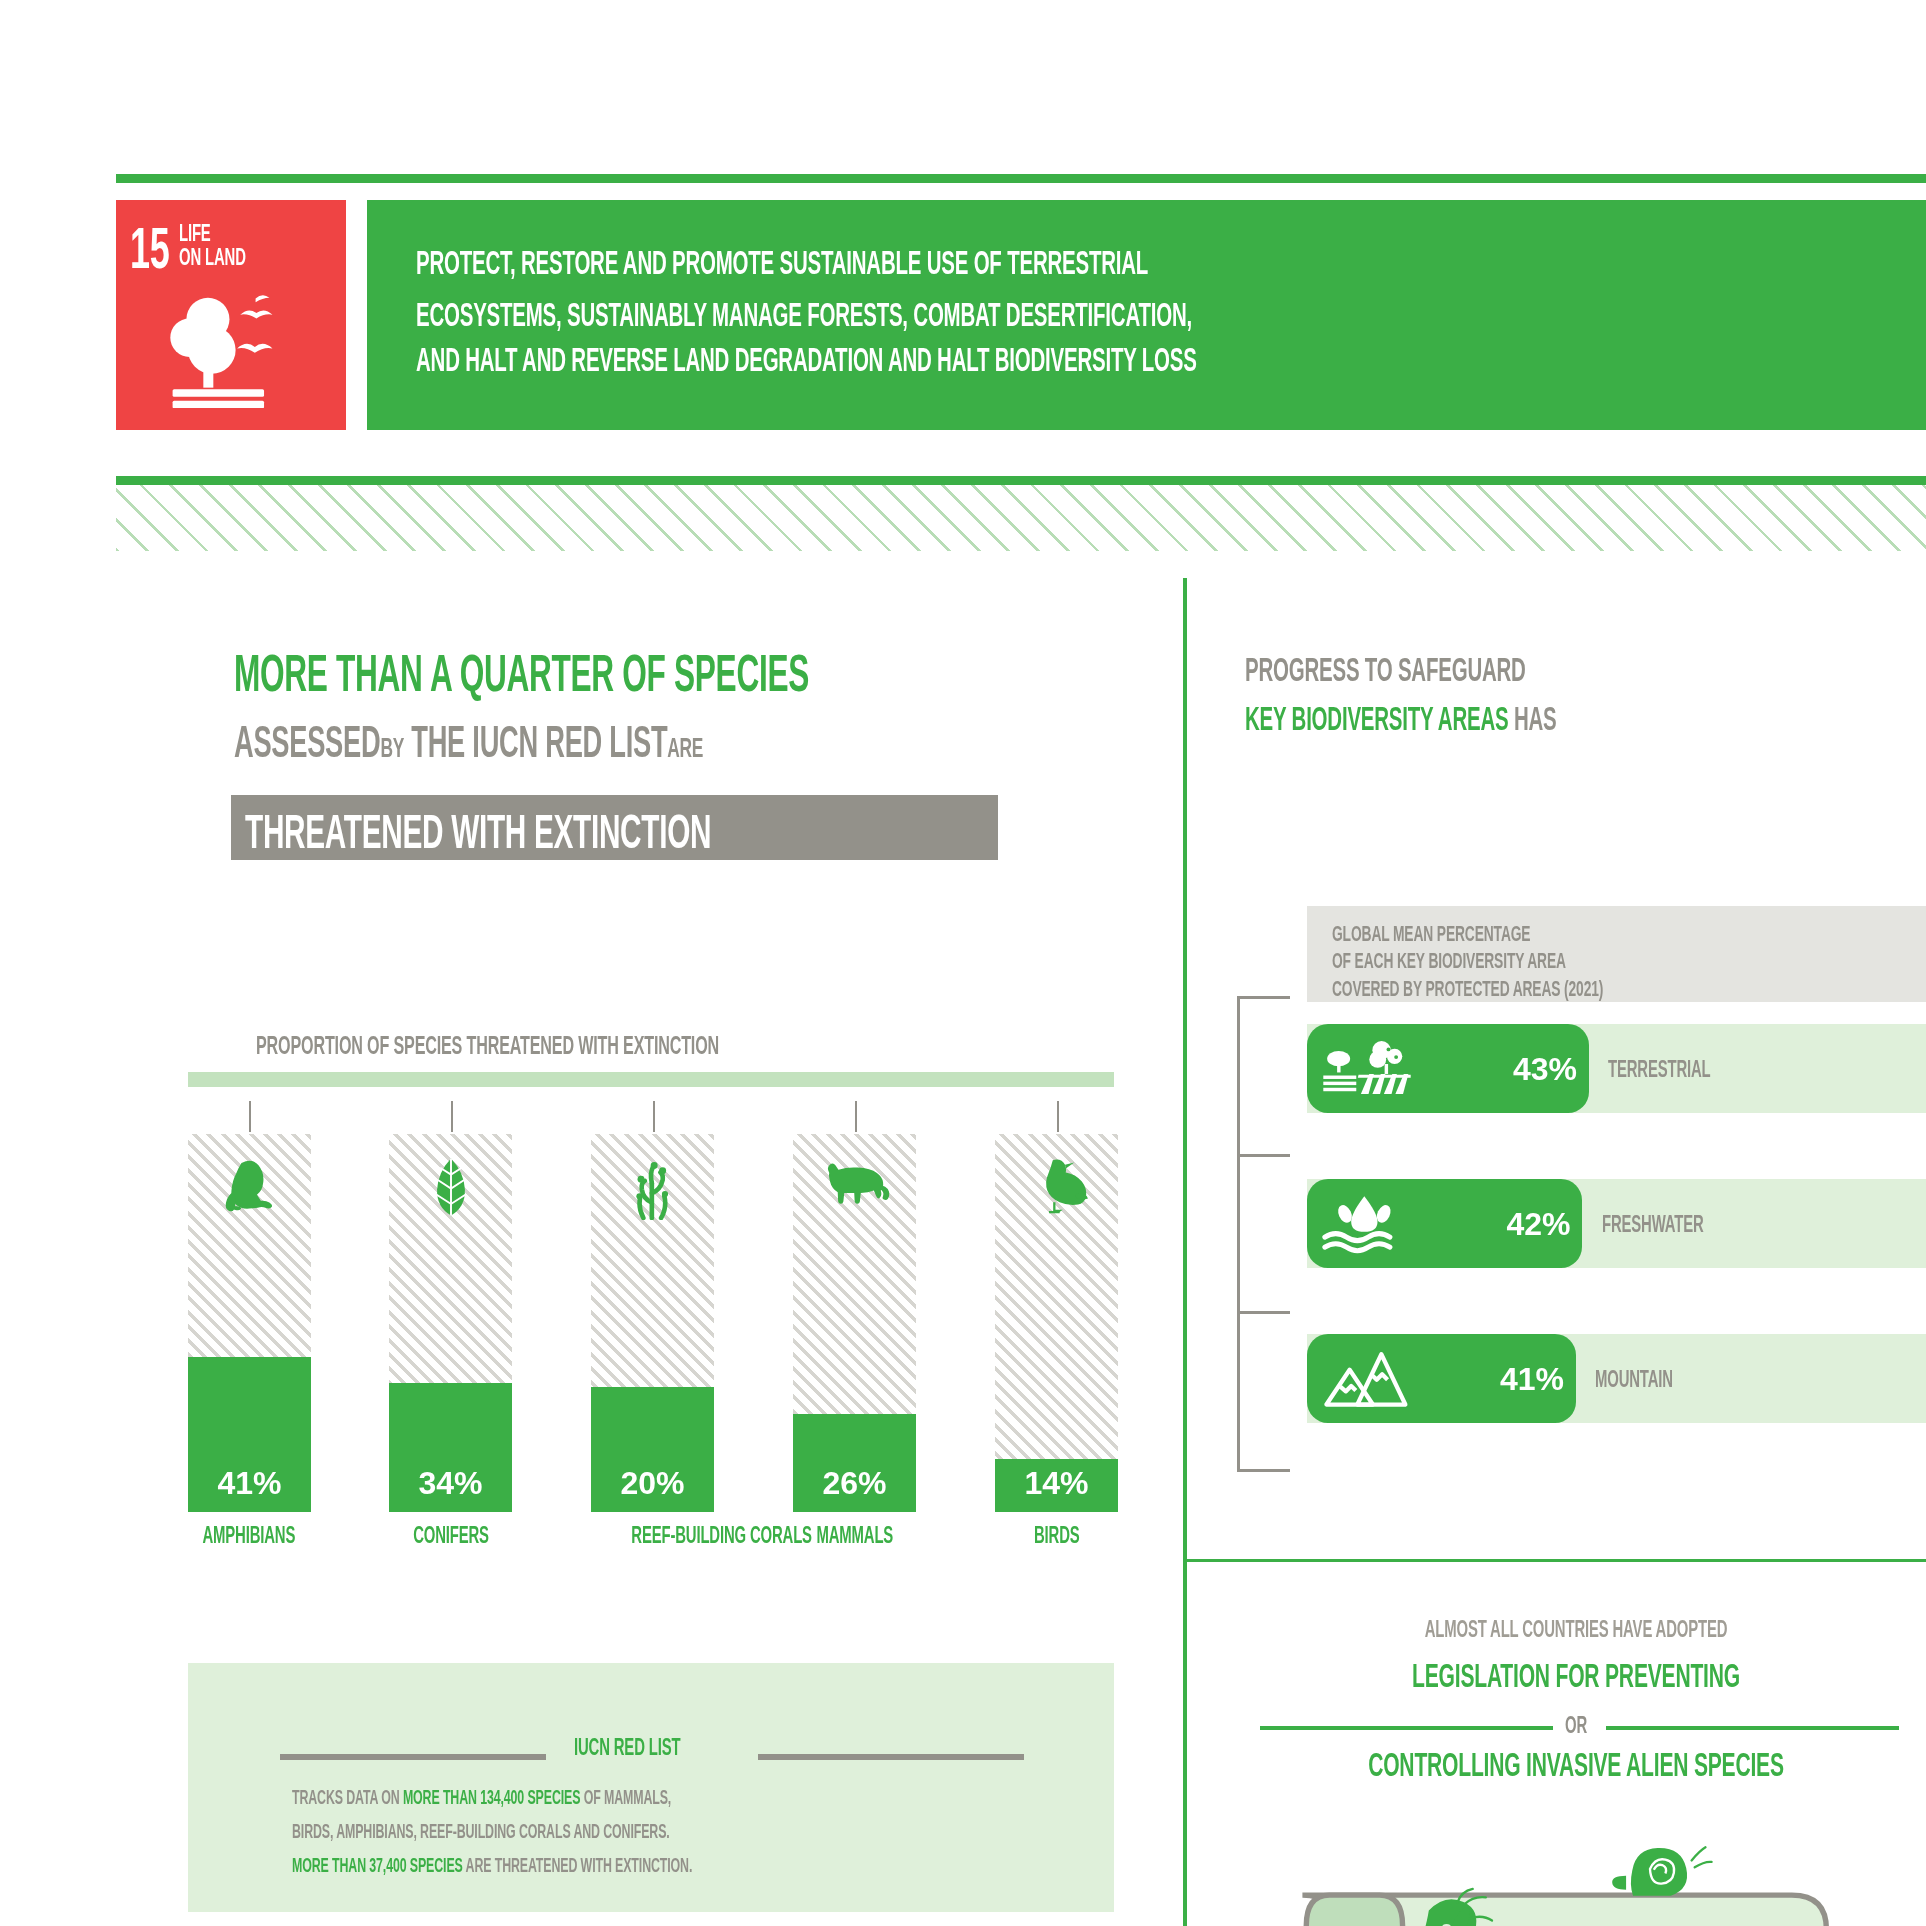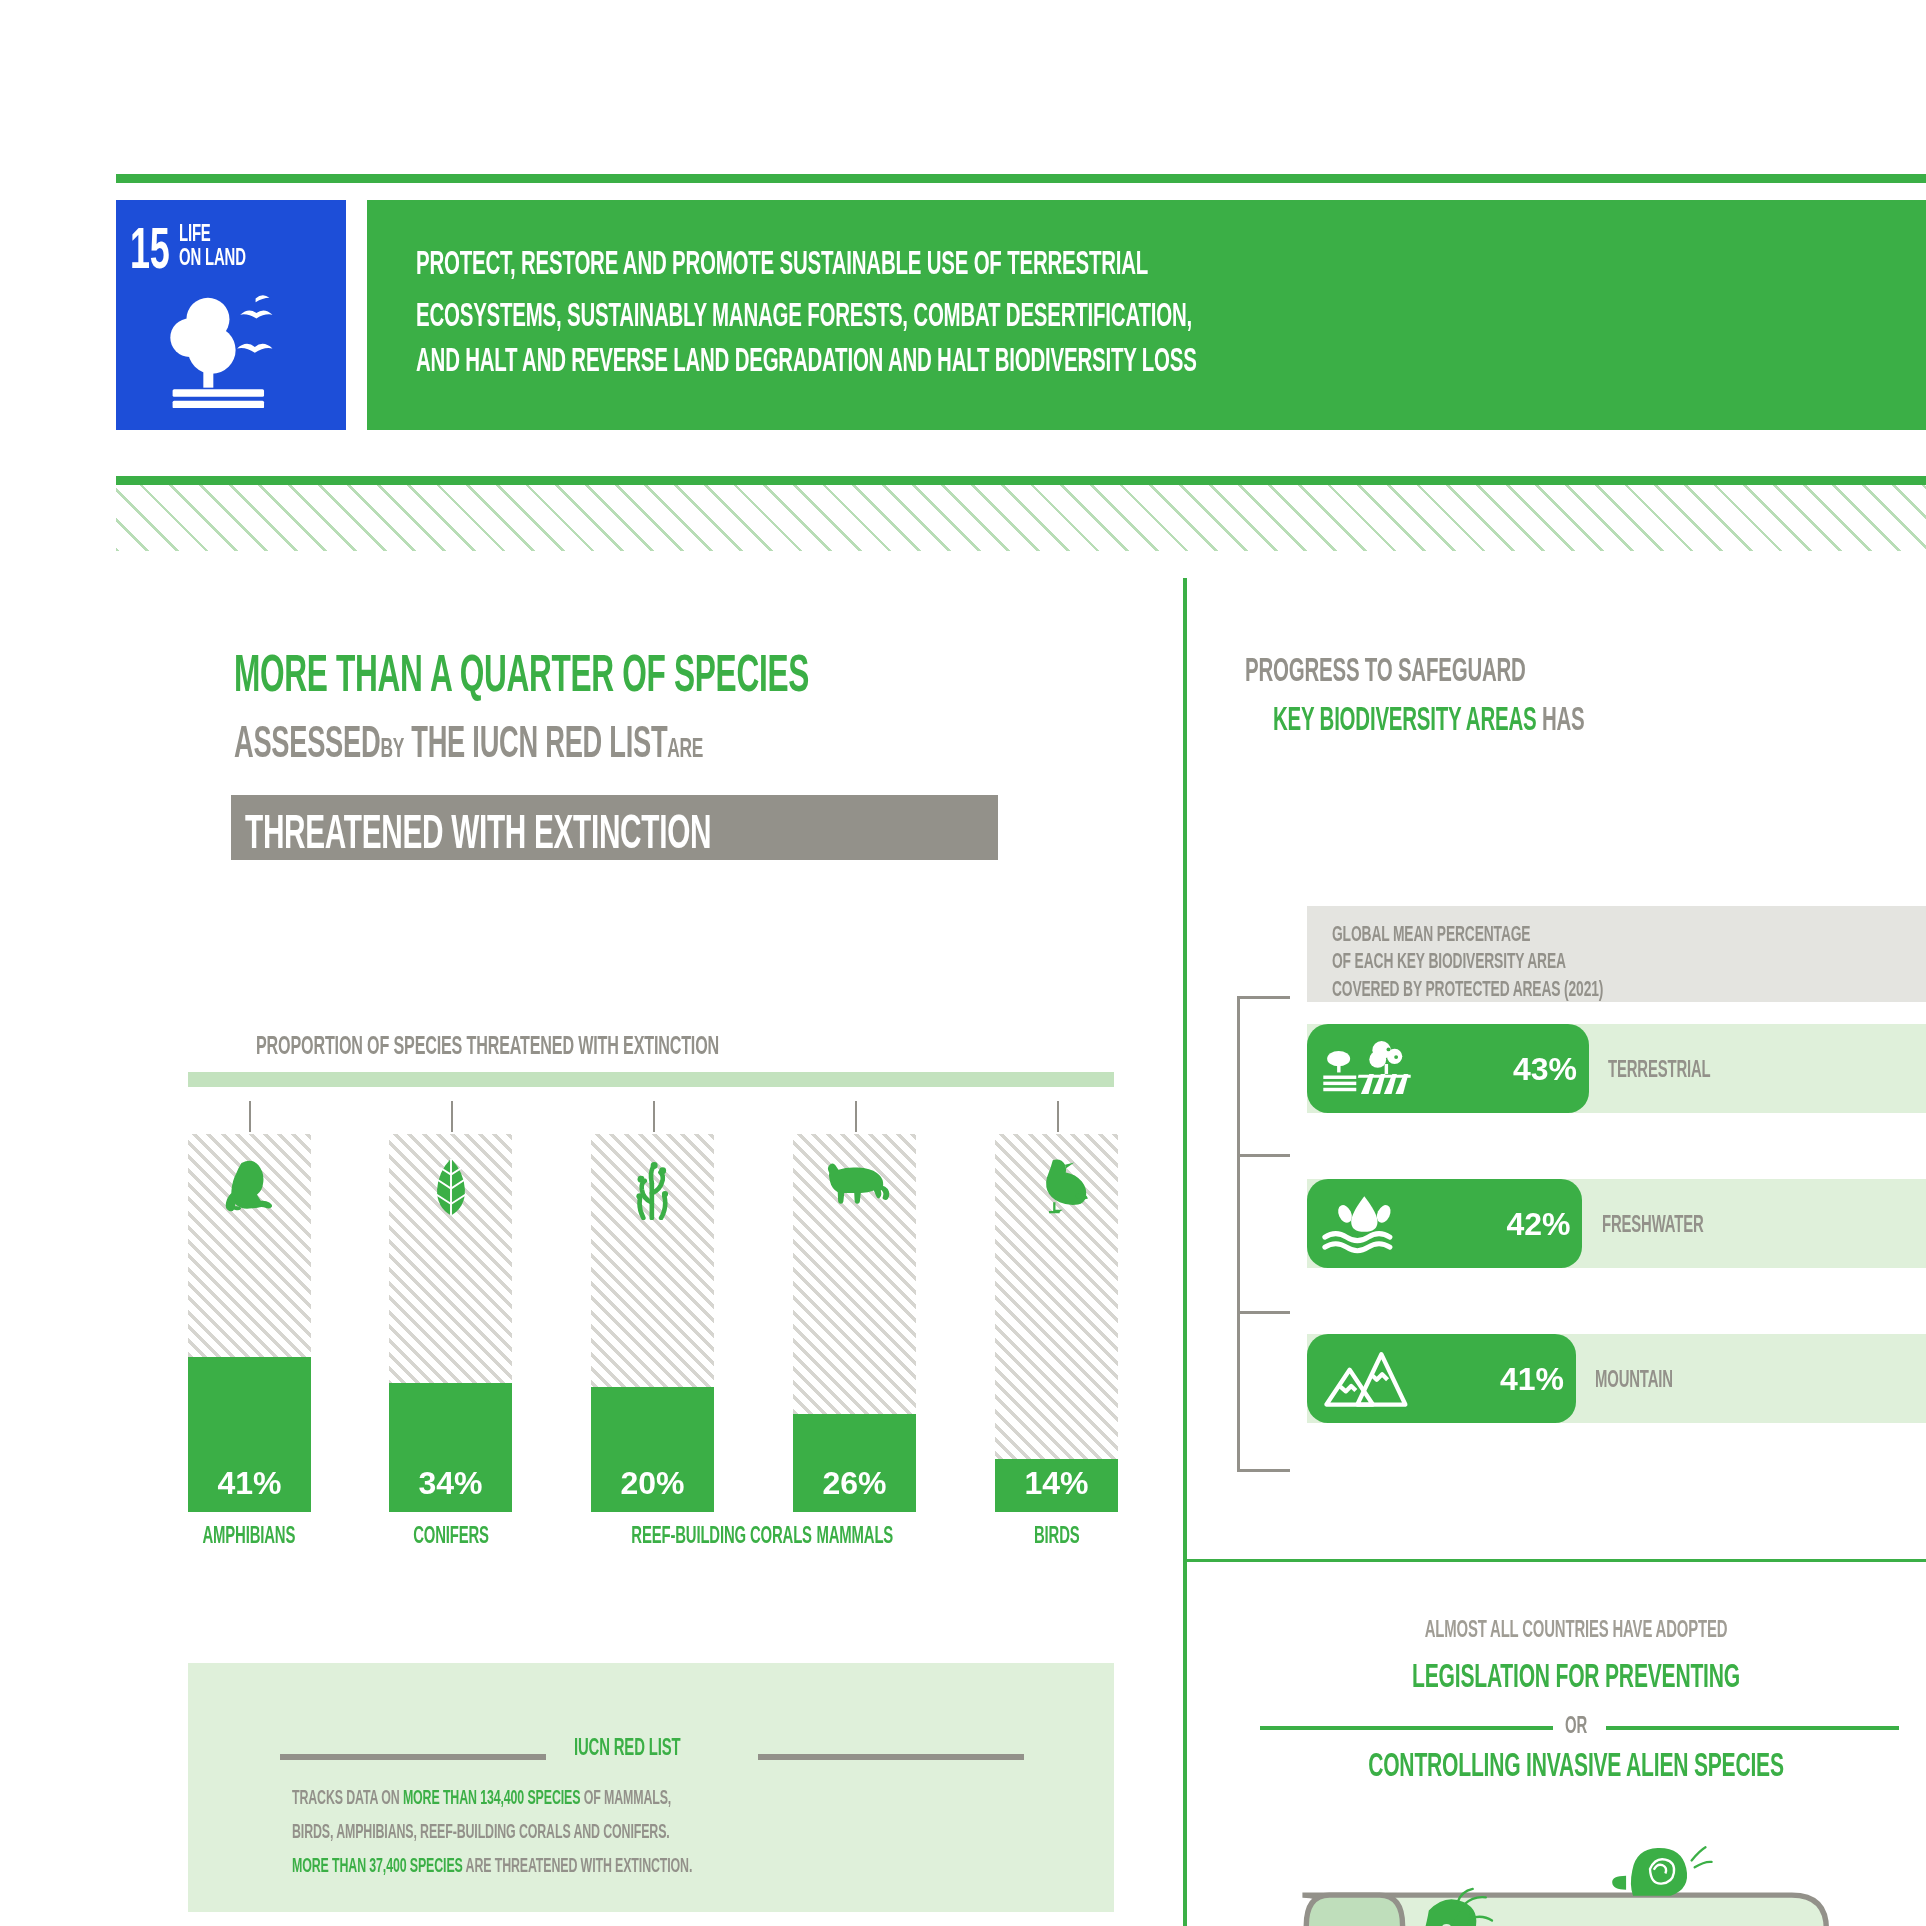--- a/index.html
+++ b/index.html
@@ -23,21 +23,21 @@
 
   
   .top-rule {
     position:absolute; left:116px; top:174px; width:1849px; height:8.5px;
     background:#3BAF46;
   }
 
   
   .hdr-badge {
     position:absolute; left:116px; top:200px; width:230px; height:230px;
-    background:#1d4ed8;
+    background:#ef4444;
   }
   .badge-num {
     position:absolute; left:14px; top:18.5px; height:46px;
     color:#fff; font-size:58px; line-height:1;
   }
   .badge-lines {
     position:absolute; left:63px; top:21px; color:#fff; line-height:1.02;
   }
   .badge-l1, .badge-l2 { display:block; font-size:24px; }
   .badge-icon { position:absolute; left:42px; top:92px; width:146px; height:116px; }
@@ -115,21 +115,21 @@
   .iucn-rule-r { position:absolute; left:570px; top:91px; width:266px; height:6.2px; background:#93918A; }
   .iucn-title { position:absolute; left:386px; top:70px; font-size:24px; color:#3BAF46; }
   .iucn-l { position:absolute; left:104px; font-size:20px; color:#93918A; }
   .iucn-l .g { color:#3BAF46; }
   .iucn-r1 { top:123px; }
   .iucn-r2 { top:157px; }
   .iucn-r3 { top:191px; }
 
   
   .rh1 { position:absolute; left:1245px; top:651px; font-size:33px; color:#93918A; }
-  .rh2 { position:absolute; left:1245px; top:700px; font-size:33px;margin-left:28px; }
+  .rh2 { position:absolute; left:1245px; top:700px; font-size:33px; }
   .rh2 .g { color:#3BAF46; } .rh2 .k { color:#93918A; }
   .rh3 { position:absolute; left:1245px; top:749px; font-size:33px; color:#93918A; }
   .rh3 .stall-box {
     display:inline-block; background:#93918A; color:#fff; padding:0 2.3px; margin-right:2.3px;
   }
   .rh3 .g { color:#18A04A; }
 
   
   .kba-note {
     position:absolute; left:1307px; top:906px; width:655px; height:96px; background:#E4E4E0;

